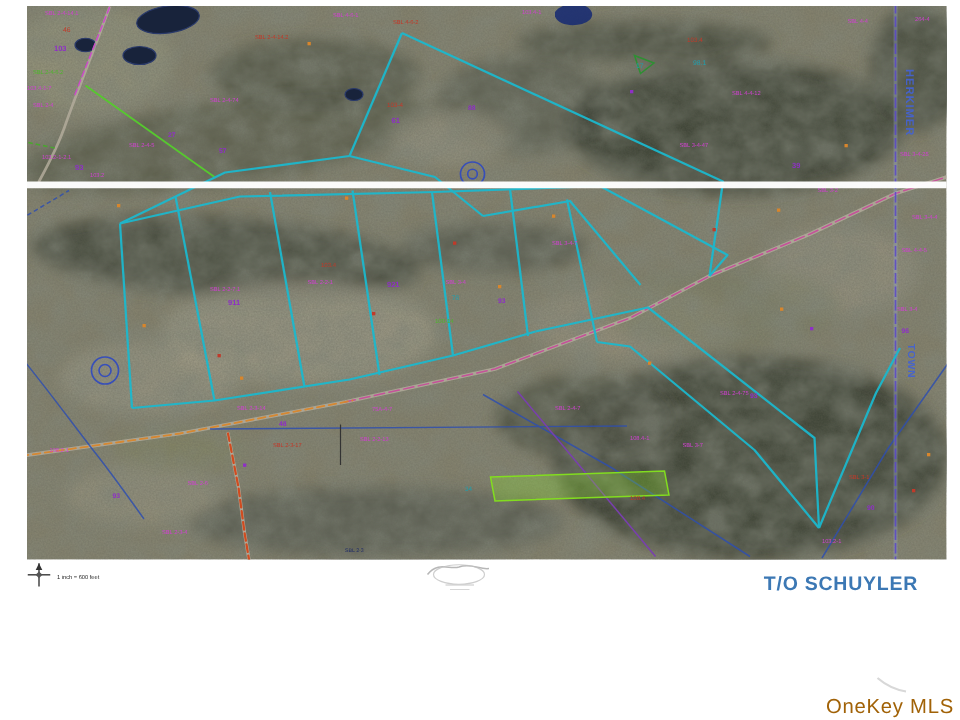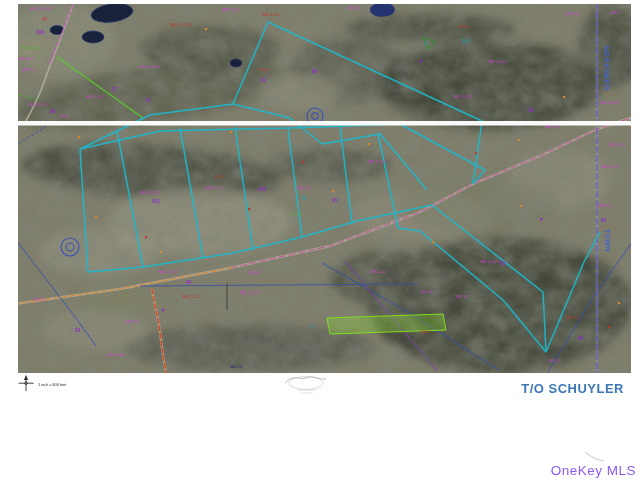--- a/index.html
+++ b/index.html
@@ -1,21 +1,21 @@
 <!DOCTYPE html>
 <html><head>
 <meta charset="utf-8">
 <style>
   html,body{margin:0;padding:0;background:#ffffff;}
   .page{position:relative;width:640px;height:480px;background:#ffffff;overflow:hidden;
         font-family:"Liberation Sans", sans-serif;}
   .page svg{position:absolute;left:0;top:0;}
-  .footer-title{position:absolute;top:381px;right:16px;font-size:13px;font-weight:bold;
+  .footer-title{position:absolute;top:381px;right:28px;font-size:13px;font-weight:bold;
         letter-spacing:.5px;color:#3c78b4;}
-  .watermark{position:absolute;top:463px;right:4px;font-size:13.5px;color:#8b5cf6;
+  .watermark{position:absolute;top:463px;right:4px;font-size:13.5px;color:#a16207;
         letter-spacing:.5px;}
 </style>
 </head>
 <body>
 
 <div class="page">
 
 <svg width="640" height="480" viewBox="0 0 640 480">
   <defs>
     <clipPath id="mapclip">

